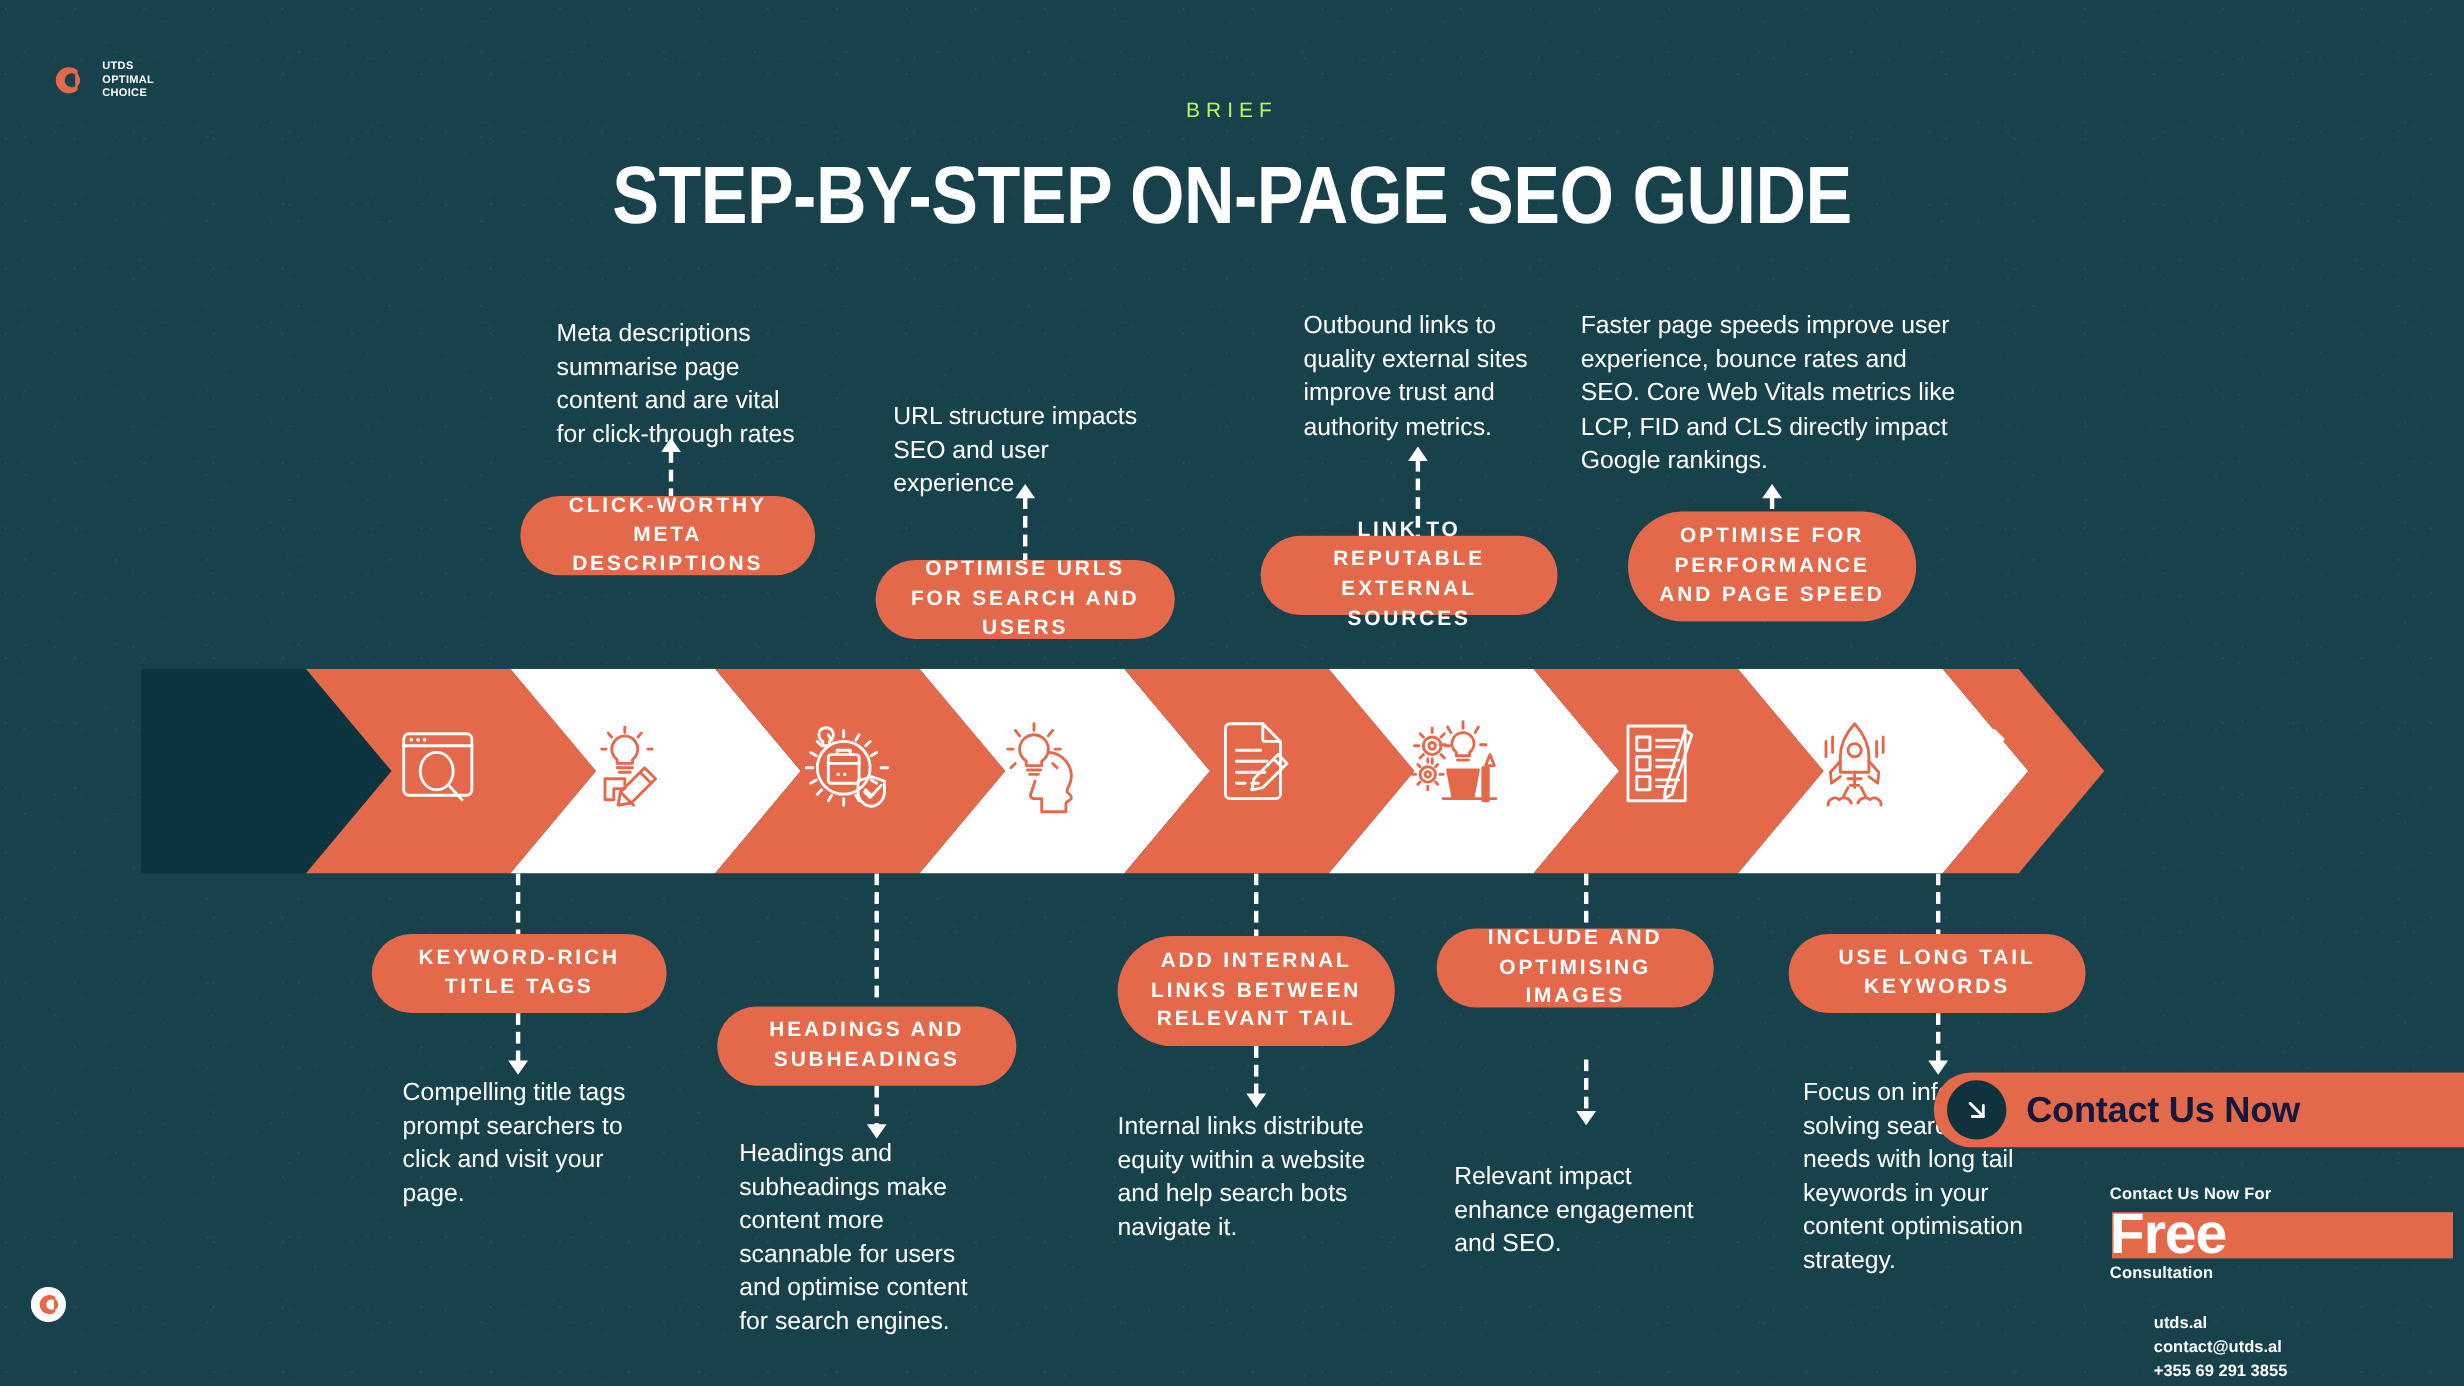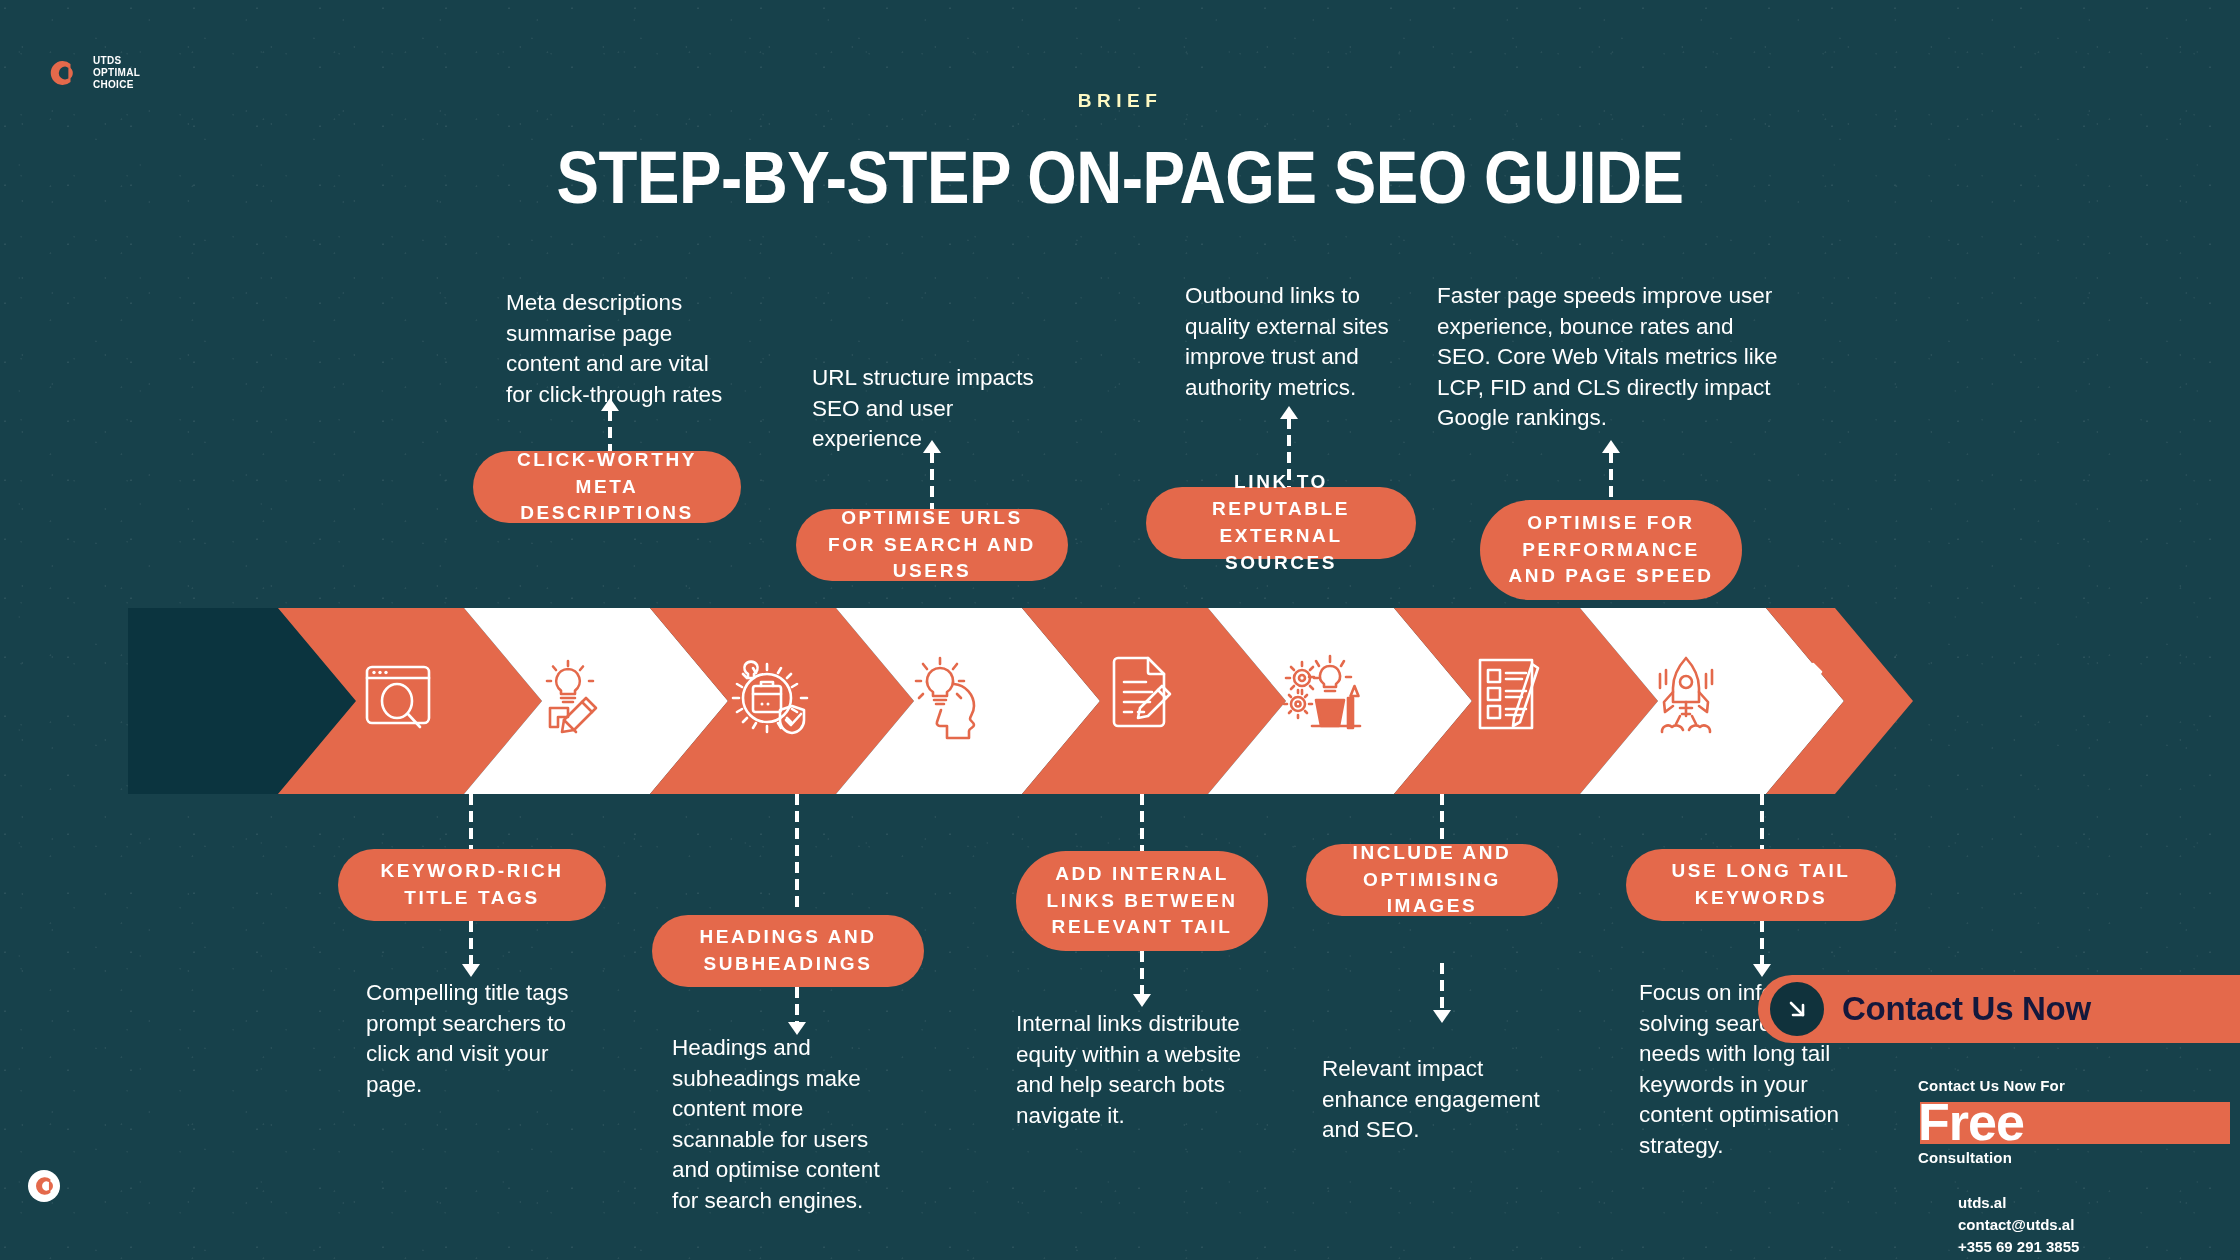--- a/index.html
+++ b/index.html
@@ -20,21 +20,21 @@
       radial-gradient(circle at 71% 78%, rgba(255,255,255,.45) .6px, transparent 1.2px),
       radial-gradient(circle at 88% 38%, rgba(255,255,255,.40) .6px, transparent 1.2px),
       radial-gradient(circle at 40% 88%, rgba(255,255,255,.35) .6px, transparent 1.2px),
       radial-gradient(circle at 16% 46%, rgba(255,255,255,.30) .6px, transparent 1.2px);
     background-size:63px 59px, 83px 77px, 97px 91px, 71px 67px, 109px 101px, 53px 61px, 121px 113px;
   }
 
   
   #kicker{
     position:absolute; top:90px; left:0; width:2240px; text-align:center;
-    font-size:19px; font-weight:700; letter-spacing:5.5px; color:#fef9c3;
+    font-size:19px; font-weight:400; letter-spacing:5.5px; color:#bef264;
   }
   #main-title{
     position:absolute; top:135px; left:0; width:2240px; text-align:center;
     font-size:74px; font-weight:700; letter-spacing:-.5px; color:#ffffff;
     font-family:"Liberation Sans Narrow","Liberation Sans",sans-serif;
     transform:scaleX(.86); transform-origin:center top;
   }
 
   
   #brand-top{ position:absolute; left:45px; top:55px; display:flex; align-items:center; gap:14px; }
@@ -249,21 +249,21 @@
   <div class="head"></div>
   <div class="stem" style="top:12px; height:72px;"></div>
 </div>
 <div class="pill" style="left:1146px; top:487px; width:270px; height:72px;">LINK TO REPUTABLE EXTERNAL SOURCES</div>
 
 <div class="note" style="left:1437px; top:281px; width:344px;">Faster page speeds improve user experience, bounce rates and SEO. Core Web Vitals metrics like LCP, FID and CLS directly impact Google rankings.</div>
 <div class="conn up" style="left:1601px; top:440px; width:20px; height:58px;">
   <div class="head"></div>
   <div class="stem" style="top:12px; height:46px;"></div>
 </div>
-<div class="pill" style="left:1480px; top:465px; width:262px; height:100px;margin-top:35px;">OPTIMISE FOR PERFORMANCE AND PAGE SPEED</div>
+<div class="pill" style="left:1480px; top:465px; width:262px; height:100px;">OPTIMISE FOR PERFORMANCE AND PAGE SPEED</div>
 
 <div class="conn" style="left:461px; top:794px; width:20px; height:56px;">
   <div class="stem" style="top:0; height:56px;"></div>
 </div>
 <div class="pill" style="left:338px; top:849px; width:268px; height:72px;">KEYWORD-RICH TITLE TAGS</div>
 <div class="conn down" style="left:461px; top:921px; width:20px; height:56px;">
   <div class="stem" style="top:0; height:44px;"></div>
   <div class="head"></div>
 </div>
 <div class="note" style="left:366px; top:978px; width:214px;">Compelling title tags prompt searchers to click and visit your page.</div>

